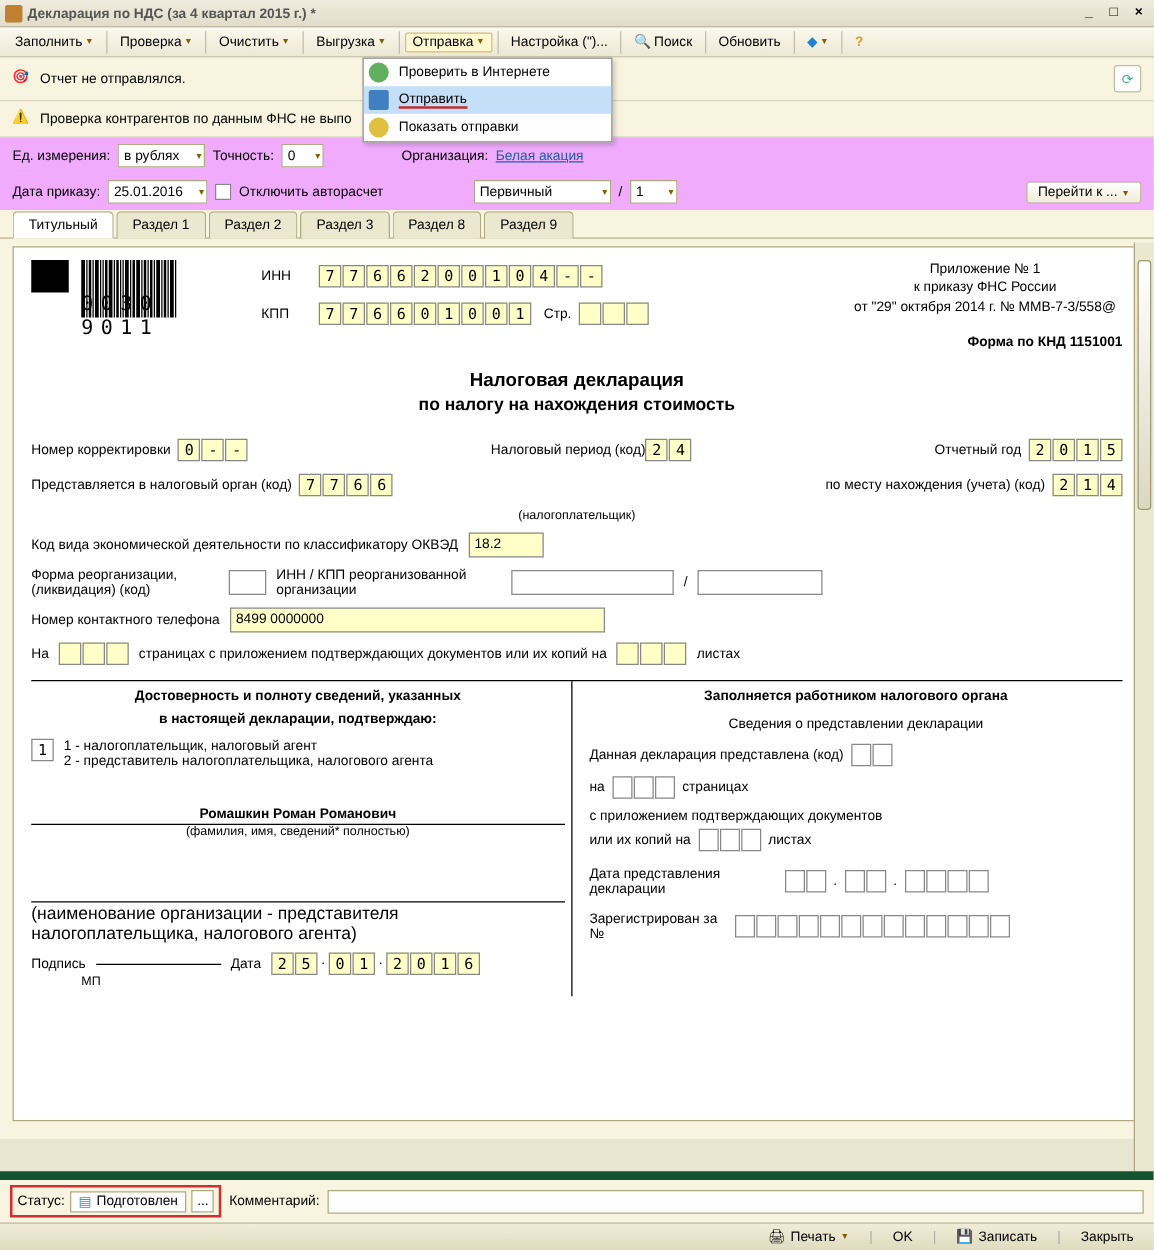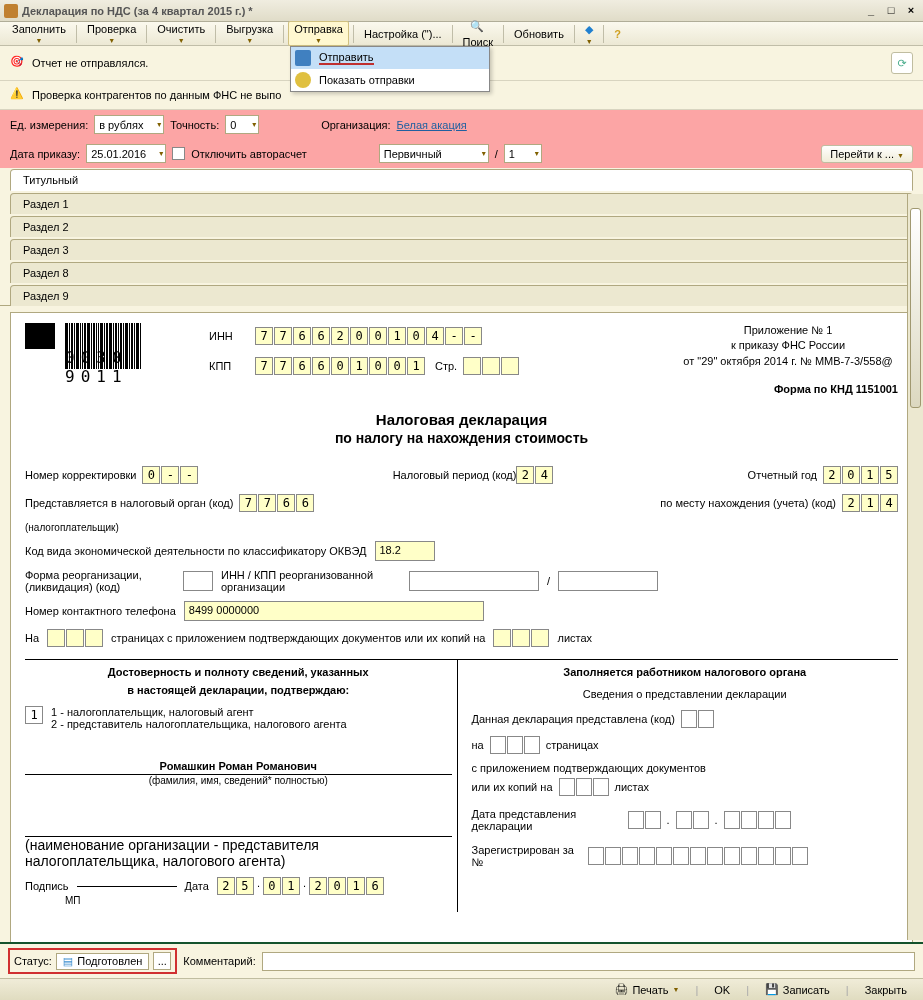--- a/index.html
+++ b/index.html
@@ -7,49 +7,49 @@
   
   
   .titlebar { background: linear-gradient(#f0ede0, #e0dcc8); height: 22px; display: flex; align-items: center; padding: 0 4px; border-bottom: 1px solid #b0ad98; }
   .titlebar-icon { width: 14px; height: 14px; background: #c08030; margin-right: 4px; border-radius: 2px; }
   .titlebar-text { font-weight: bold; color: #555; flex: 1; }
   .titlebar-btns { display: flex; gap: 4px; }
   .titlebar-btn { width: 16px; height: 14px; text-align: center; font-weight: bold; cursor: pointer; }
   
   
   .toolbar { background: linear-gradient(#fbf9ee, #ece8d4); height: 24px; display: flex; align-items: center; padding: 0 6px; border-bottom: 1px solid #c0bda8; gap: 2px; }
-  .toolbar-btn { padding: 2px 6px; cursor: pointer; display: flex; align-items: center; gap: 2px; border-radius: 2px; flex-direction: column; }
+  .toolbar-btn { padding: 2px 6px; cursor: pointer; display: flex; align-items: center; gap: 2px; border-radius: 2px; }
   .toolbar-btn.active { background: #fff8d0; border: 1px solid #d0c080; padding: 1px 5px; }
   .toolbar-sep { width: 1px; height: 18px; background: #c0bda8; margin: 0 2px; }
   .dropdown-arrow { font-size: 7px; color: #806000; }
   .toolbar-icon { width: 14px; height: 14px; display: inline-block; }
   
   
   .dropdown-menu { position: absolute; top: 46px; left: 290px; background: #fff; border: 1px solid #888; width: 200px; z-index: 100; box-shadow: 2px 2px 4px rgba(0,0,0,0.2); }
   .dropdown-item { padding: 4px 8px 4px 28px; cursor: pointer; position: relative; display: flex; align-items: center; height: 22px; }
   .dropdown-item:hover, .dropdown-item.highlighted { background: #c4dff7; }
   .dropdown-item-icon { position: absolute; left: 4px; width: 16px; height: 16px; border-radius: 2px; }
   .dropdown-item.highlighted .underline { border-bottom: 2px solid #c03030; }
   
   
   .info-bar { background: #f8f4e0; padding: 6px 10px; border-bottom: 1px solid #d8d4c0; display: flex; align-items: center; gap: 6px; }
   .info-icon { width: 16px; height: 16px; }
   .refresh-btn { margin-left: auto; width: 22px; height: 22px; border: 1px solid #c0bda0; background: #fff; border-radius: 3px; display: flex; align-items: center; justify-content: center; cursor: pointer; }
   
   
-  .controls-row { padding: 5px 10px; display: flex; align-items: center; gap: 6px; background: #fca5a5; }
+  .controls-row { padding: 5px 10px; display: flex; align-items: center; gap: 6px; background: #f0abfc; }
   .controls-row label { white-space: nowrap; }
   .sel { border: 1px solid #b0a880; background: #fff; height: 19px; padding: 1px 16px 1px 4px; position: relative; display: inline-flex; align-items: center; }
   .sel::after { content: "▾"; position: absolute; right: 2px; font-size: 8px; color: #806000; }
   .chk { width: 13px; height: 13px; border: 1px solid #888; background: #fff; display: inline-block; }
   .link { color: #2060a0; text-decoration: underline; cursor: pointer; }
   .goto-btn { margin-left: auto; padding: 2px 8px; border: 1px solid #c0bda0; background: linear-gradient(#fff,#f0ecd8); border-radius: 3px; cursor: pointer; }
   
   
-  .tabs { display: flex; padding: 0 10px; background: #f8f4e0; gap: 2px; border-bottom: 1px solid #b0a880; flex-direction: column; }
+  .tabs { display: flex; padding: 0 10px; background: #f8f4e0; gap: 2px; border-bottom: 1px solid #b0a880; }
   .tab { padding: 4px 12px; border: 1px solid #b0a880; border-bottom: none; background: #ece8d0; border-radius: 4px 4px 0 0; cursor: pointer; position: relative; top: 1px; }
   .tab.active { background: #fff; border-bottom: 1px solid #fff; }
   
   
   .doc-container { background: #f8f4e0; padding: 6px 10px; height: 720px; overflow: auto; position: relative; }
   .doc { background: #fff; border: 1px solid #b0a880; padding: 10px 14px; min-height: 700px; position: relative; }
   
   .barcode { display: flex; align-items: flex-start; gap: 14px; }
   .barcode-img { width: 170px; height: 60px; position: relative; }
   .barcode-black { width: 30px; height: 26px; background: #000; position: absolute; left: 0; top: 0; }
@@ -61,33 +61,33 @@
   .field-label { min-width: 40px; }
   .cell { width: 18px; height: 18px; border: 1px solid #888; display: inline-flex; align-items: center; justify-content: center; font-family: monospace; font-size: 12px; background: #ffffc8; }
   .cell-group { display: flex; gap: 1px; }
   
   .header-right { text-align: center; font-size: 11px; line-height: 1.4; }
   
   .doc-title { text-align: center; font-weight: bold; font-size: 15px; margin: 16px 0 2px; }
   .doc-subtitle { text-align: center; font-weight: bold; font-size: 14px; margin-bottom: 20px; }
   .form-code { text-align: right; font-weight: bold; margin-bottom: 6px; }
   .org-name { text-align: center; font-weight: bold; margin-top: 30px; border-bottom: 1px solid #000; padding-bottom: 2px; margin-left: 20px; margin-right: 20px; }
-  .org-sub { font-size: 10px; margin-bottom: 2px; }
+  .org-sub { text-align: center; font-size: 10px; margin-bottom: 2px; }
   
   .wide-field { display: flex; align-items: center; gap: 8px; margin: 8px 0; }
   .wide-input { border: 1px solid #888; background: #ffffc8; height: 20px; padding: 2px 4px; flex: 0 0 auto; }
   
   .two-col { display: flex; border-top: 1px solid #000; margin-top: 12px; }
   .col-left { flex: 1; border-right: 1px solid #000; padding: 6px 5px 6px 0; }
   .col-right { flex: 1; padding: 6px 0 6px 14px; }
   .col-title { text-align: center; font-weight: bold; margin-bottom: 6px; }
   .small-cell { width: 16px; height: 18px; border: 1px solid #888; display: inline-block; background: #fff; }
   
   
-  .status-bar { position: absolute; bottom: 22px; left: 0; right: 0; background: #f8f4e0; border-top: 2px solid #14532d; padding: 4px 8px; display: flex; align-items: center; gap: 6px; }
+  .status-bar { position: absolute; bottom: 22px; left: 0; right: 0; background: #f8f4e0; border-top: 7px solid #14532d; padding: 4px 8px; display: flex; align-items: center; gap: 6px; }
   .status-box { border: 2px solid #d03030; padding: 2px 4px; display: flex; align-items: center; gap: 4px; }
   .status-inner { border: 1px solid #b0a880; background: #fff; padding: 1px 6px; display: flex; align-items: center; gap: 4px; }
   .status-dots { border: 1px solid #b0a880; background: #fff; width: 18px; height: 18px; display: flex; align-items: center; justify-content: center; cursor: pointer; }
   .comment-input { border: 1px solid #b0a880; background: #fff; height: 19px; flex: 1; padding: 1px 4px; }
   
   
   .bottom-bar { position: absolute; bottom: 0; left: 0; right: 0; background: linear-gradient(#f0ecd8,#e0dcc0); border-top: 1px solid #c0bda0; padding: 3px 8px; display: flex; align-items: center; justify-content: flex-end; gap: 8px; height: 22px; }
   .bottom-btn { padding: 2px 8px; cursor: pointer; display: flex; align-items: center; gap: 4px; }
   
   .scroll-hint { position: absolute; right: 0; top: 194px; width: 16px; bottom: 60px; background: #ece8d0; border-left: 1px solid #b0a880; }
@@ -149,20 +149,24 @@
       <span style="color:#2080d0">◆</span>
       <span class="dropdown-arrow">▼</span>
     </div>
   <div class="toolbar-sep"></div>
   <div class="toolbar-btn">
       <span style="color:#d0a020;font-weight:bold">?</span>
     </div>
 </div>
 
 <div class="dropdown-menu">
+  <div class="dropdown-item">
+    <span class="dropdown-item-icon" style="background:#60b060;border-radius:50%"></span>
+    <span>Проверить в Интернете</span>
+  </div>
   <div class="dropdown-item highlighted">
     <span class="dropdown-item-icon" style="background:#4080c0"></span>
     <span class="underline">Отправить</span>
   </div>
   <div class="dropdown-item">
     <span class="dropdown-item-icon" style="background:#e0c040;border-radius:50%"></span>
     <span>Показать отправки</span>
   </div>
 </div>
 

